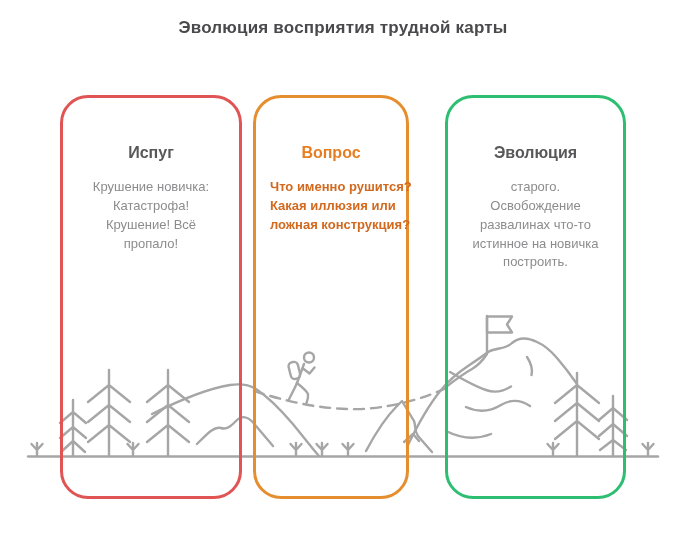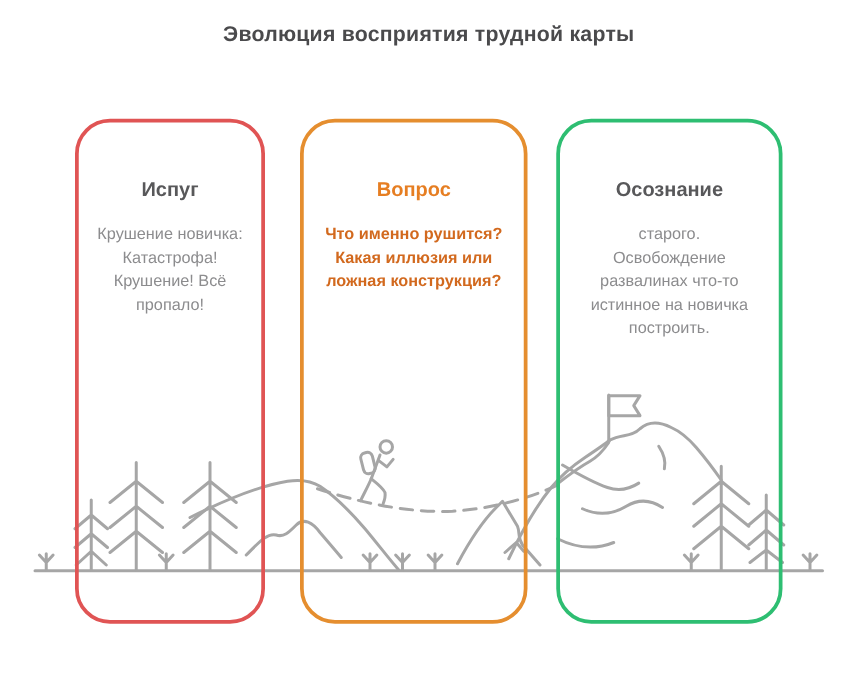--- a/index.html
+++ b/index.html
@@ -24,22 +24,22 @@
   .card {
     position:absolute; top:95px; height:404px;
     border-radius:28px;
     border:3px solid #ccc;
     background:transparent;
     box-sizing:border-box;
     z-index:2;
     text-align:center;
     padding:46px 14px 0 14px;
   }
-  .card-fear      { left:60px;  width:152px; border-color:#E05454; }
-  .card-question  { left:240px; width:182px; border-color:#E58E2F; }
+  .card-fear      { left:60px;  width:182px; border-color:#E05454; }
+  .card-question  { left:253px; width:156px; border-color:#E58E2F; }
   .card-awareness { left:445px; width:181px; border-color:#2EBE72; }
 
   .card-title { font-size:16px; font-weight:bold; color:#58585A; margin:0 0 16px 0; }
   .card-question .card-title { color:#E67E22; }
 
   .card-body { font-size:13px; line-height:1.45; color:#8C8C8E; }
   .card-question .card-body { color:#D2691E; font-weight:bold; }
   .body-line { white-space:nowrap; }
 </style>
 </head>
@@ -134,21 +134,21 @@
   <div class="card card-question">
     <div class="card-title">Вопрос</div>
     <div class="card-body">
       <div class="body-line">Что именно рушится?</div>
       <div class="body-line">Какая иллюзия или</div>
       <div class="body-line">ложная конструкция?</div>
     </div>
   </div>
 
   <div class="card card-awareness">
-    <div class="card-title">Осознание</div>
+    <div class="card-title">Эволюция</div>
     <div class="card-body">
       <div class="body-line">старого.</div>
       <div class="body-line">Освобождение</div>
       <div class="body-line">развалинах что-то</div>
       <div class="body-line">истинное на новичка</div>
       <div class="body-line">построить.</div>
     </div>
   </div>
 
 </div>

